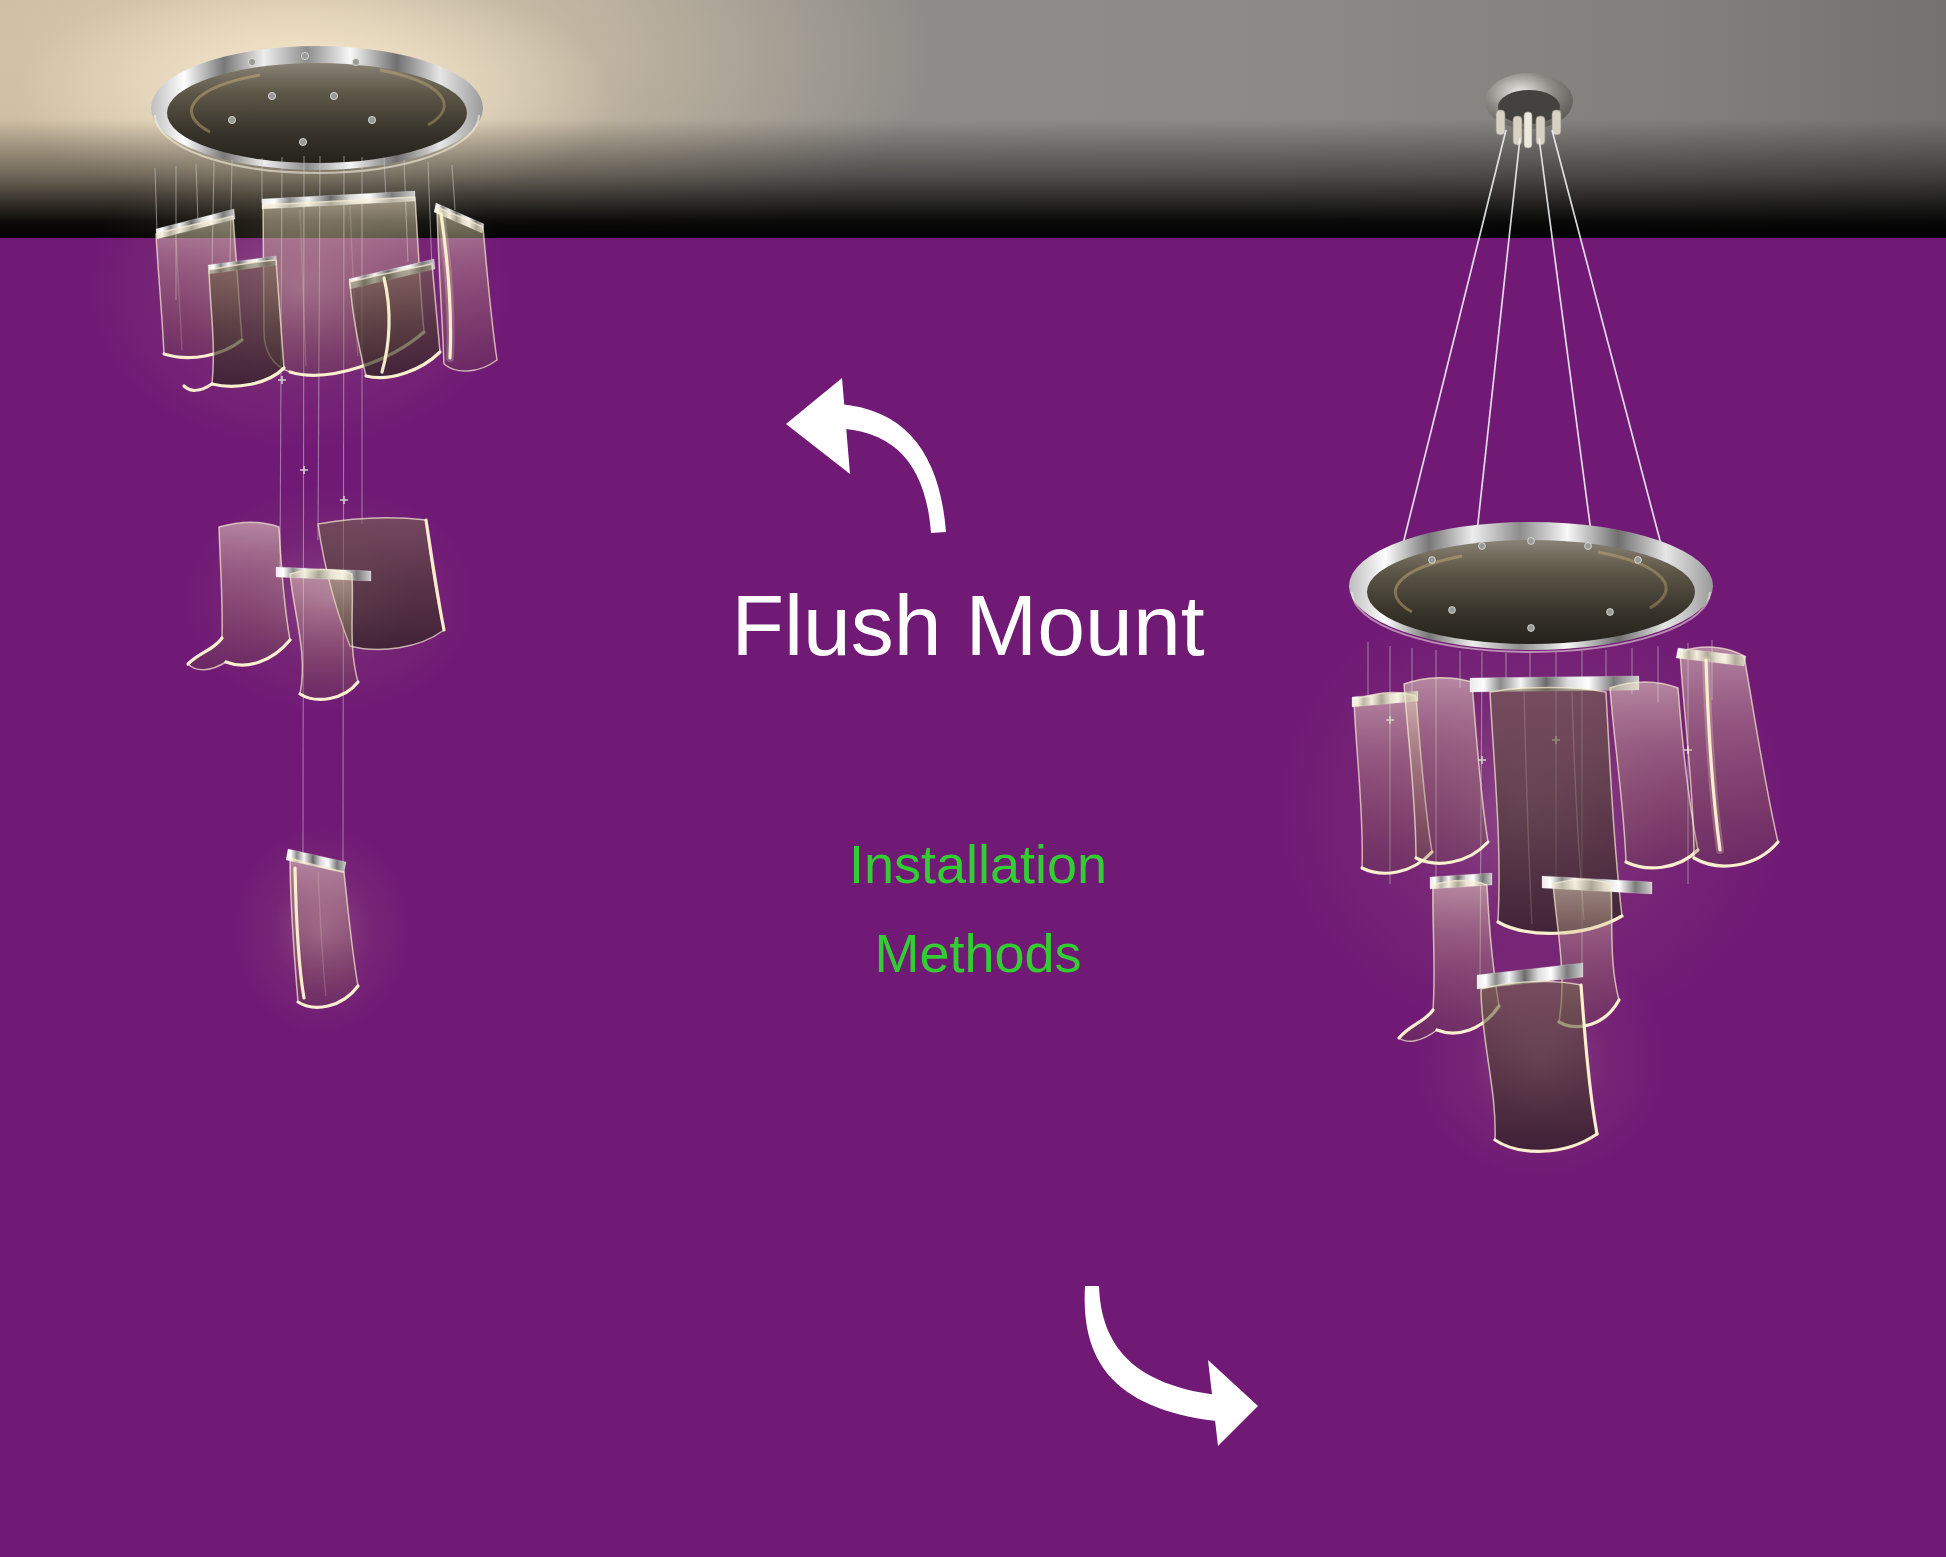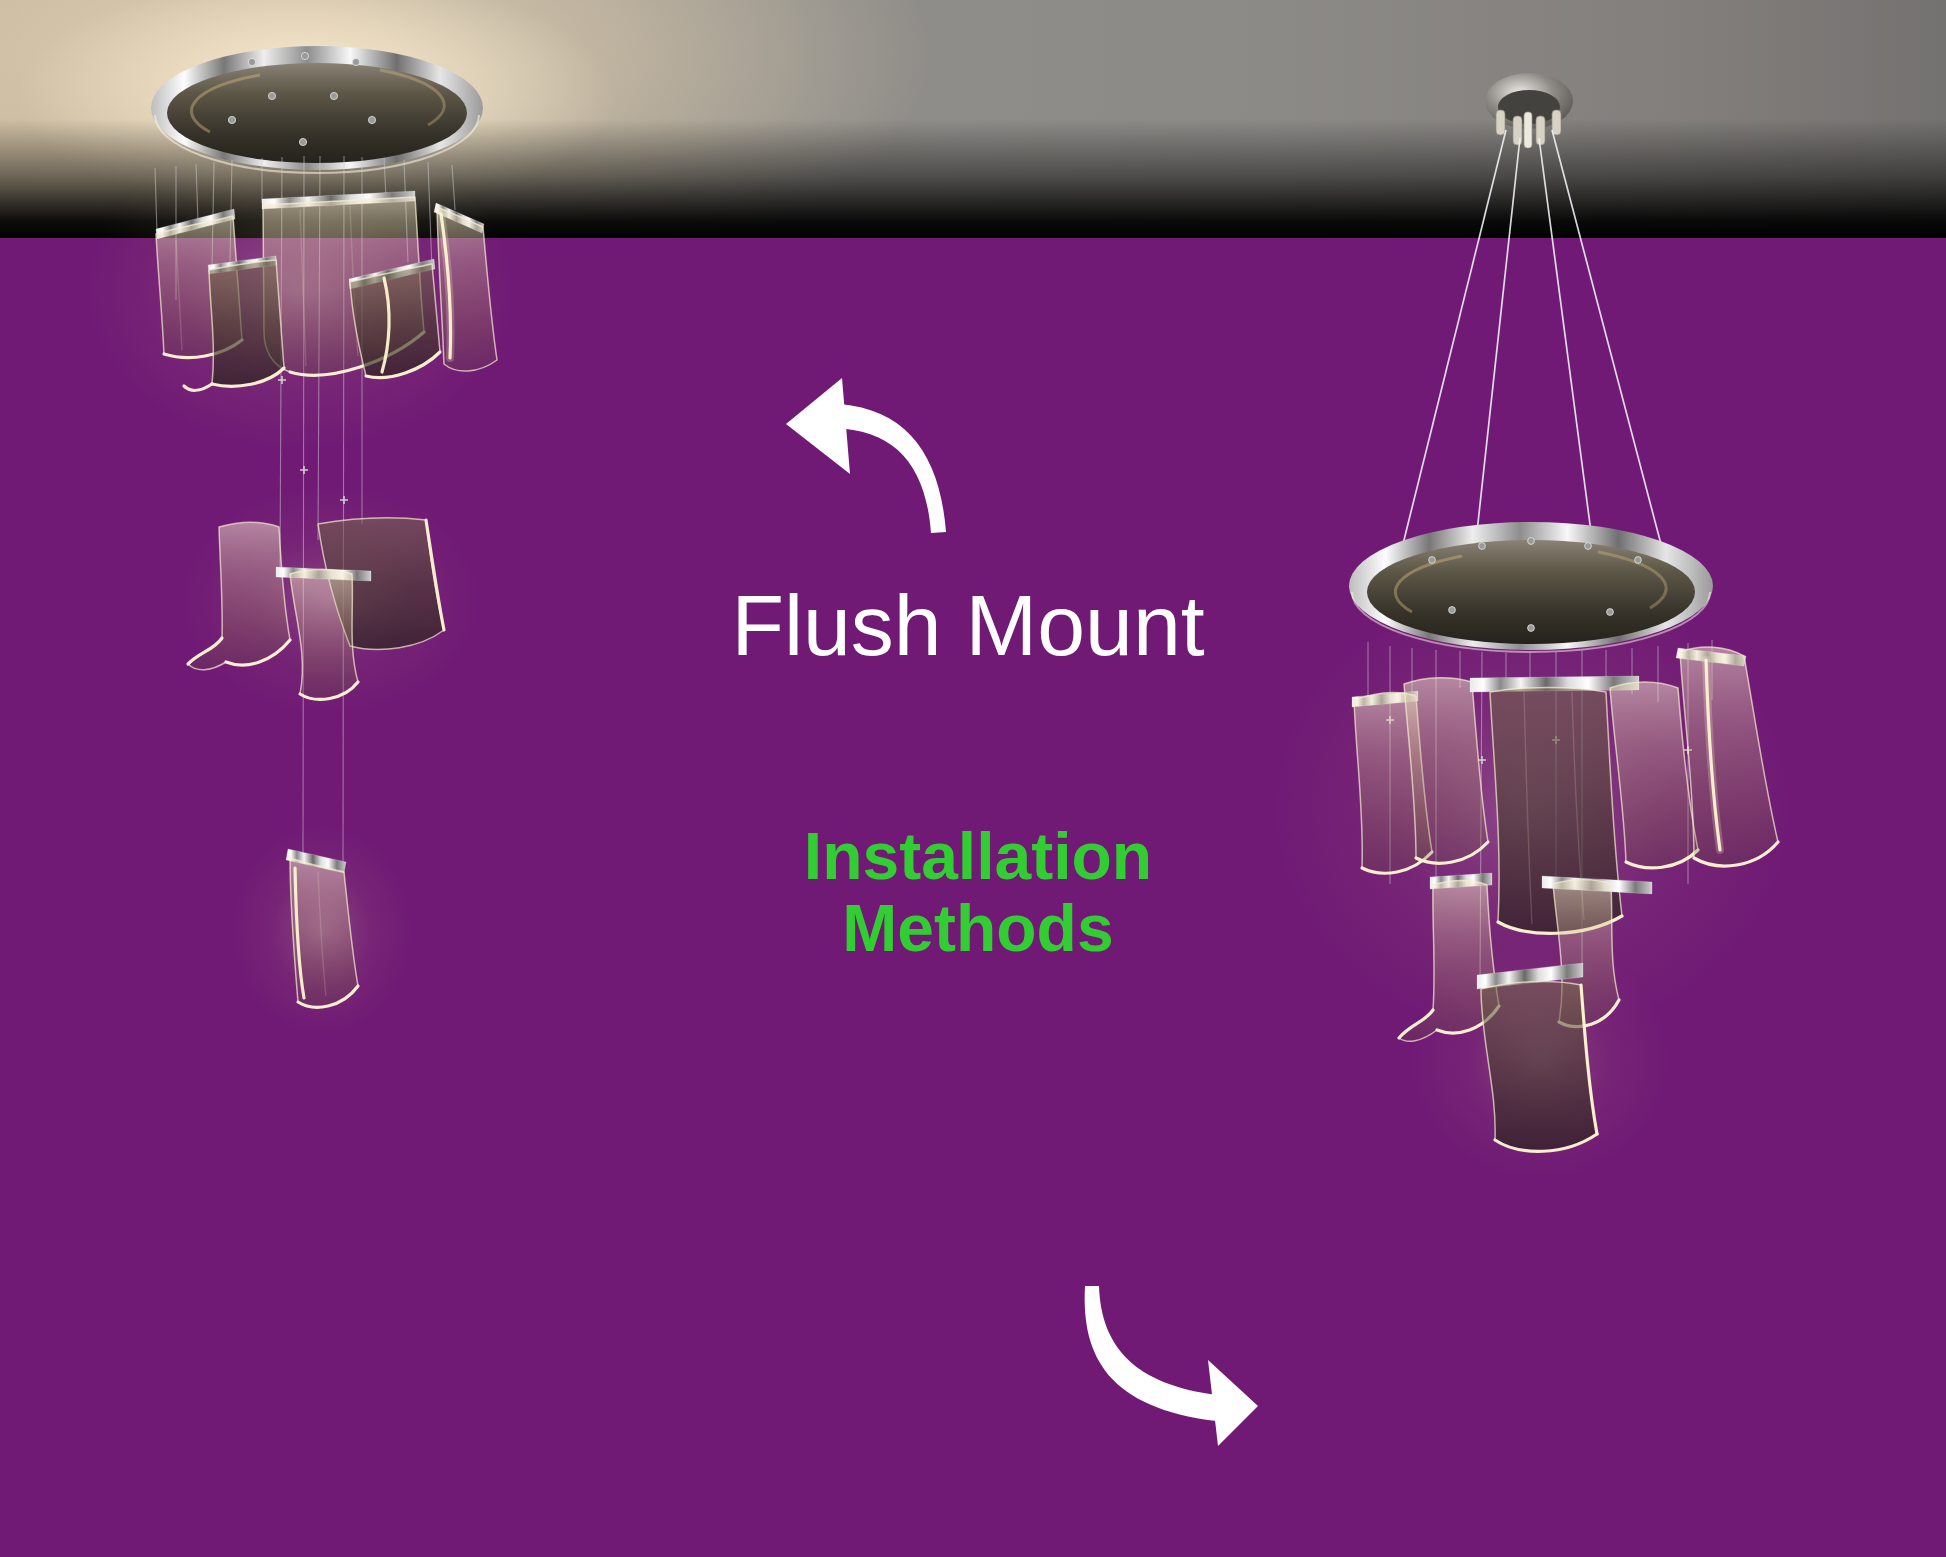--- a/index.html
+++ b/index.html
@@ -13,21 +13,21 @@
     background:
       linear-gradient(180deg, rgba(0,0,0,0) 0%, rgba(0,0,0,0) 50%, rgba(0,0,0,.45) 74%, rgba(0,0,0,.93) 93%, #000 100%),
       radial-gradient(ellipse 300px 120px at 317px 95px, rgba(255,247,228,.95) 0%, rgba(248,234,206,.55) 45%, rgba(248,234,206,0) 100%),
       radial-gradient(ellipse 650px 270px at 280px 55px, rgba(233,216,188,.9) 0%, rgba(224,207,178,.55) 52%, rgba(224,207,178,0) 100%),
       linear-gradient(90deg,#b5a78e 0%,#a89c87 9%,#979287 22%,#908e8a 42%,#8c8a87 66%,#827f7c 86%,#747270 100%);
   }
   .label{position:absolute;color:#fff;text-align:center;white-space:pre;}
   .label.big{font-size:86px;line-height:1;}
   #flush-label{left:718px;top:582px;width:500px;}
   #canopy-label{left:828px;top:1149px;width:500px;}
-  #center-label{left:728px;top:820px;width:500px;font-size:66px;line-height:72px;font-weight:bold;}
+  #center-label{left:728px;top:820px;width:500px;font-size:54px;line-height:89px;font-weight:normal;}
   svg{position:absolute;left:0;top:0;}
   .cable{stroke:rgba(208,210,214,.5);stroke-width:1.1;fill:none;}
   .cable.bright{stroke:rgba(236,239,243,.9);stroke-width:1.7;}
   .panel{fill:url(#gPanel);stroke:rgba(250,240,210,.7);stroke-width:1.5;stroke-linejoin:round;}
   .panel.dark{fill:url(#gPanelDark);}
   .edge{fill:none;stroke:#fdf4d2;stroke-width:3.2;stroke-linecap:round;opacity:.95;}
   .edge.soft{stroke-width:8;opacity:.22;}
   .inner{fill:none;stroke:rgba(255,246,216,.17);stroke-width:1.4;}
   .bar{fill:url(#gChrome);stroke:rgba(255,255,255,.35);stroke-width:.6;}
   .screw{fill:#9a9a97;stroke:#e4e4e2;stroke-width:.8;}

